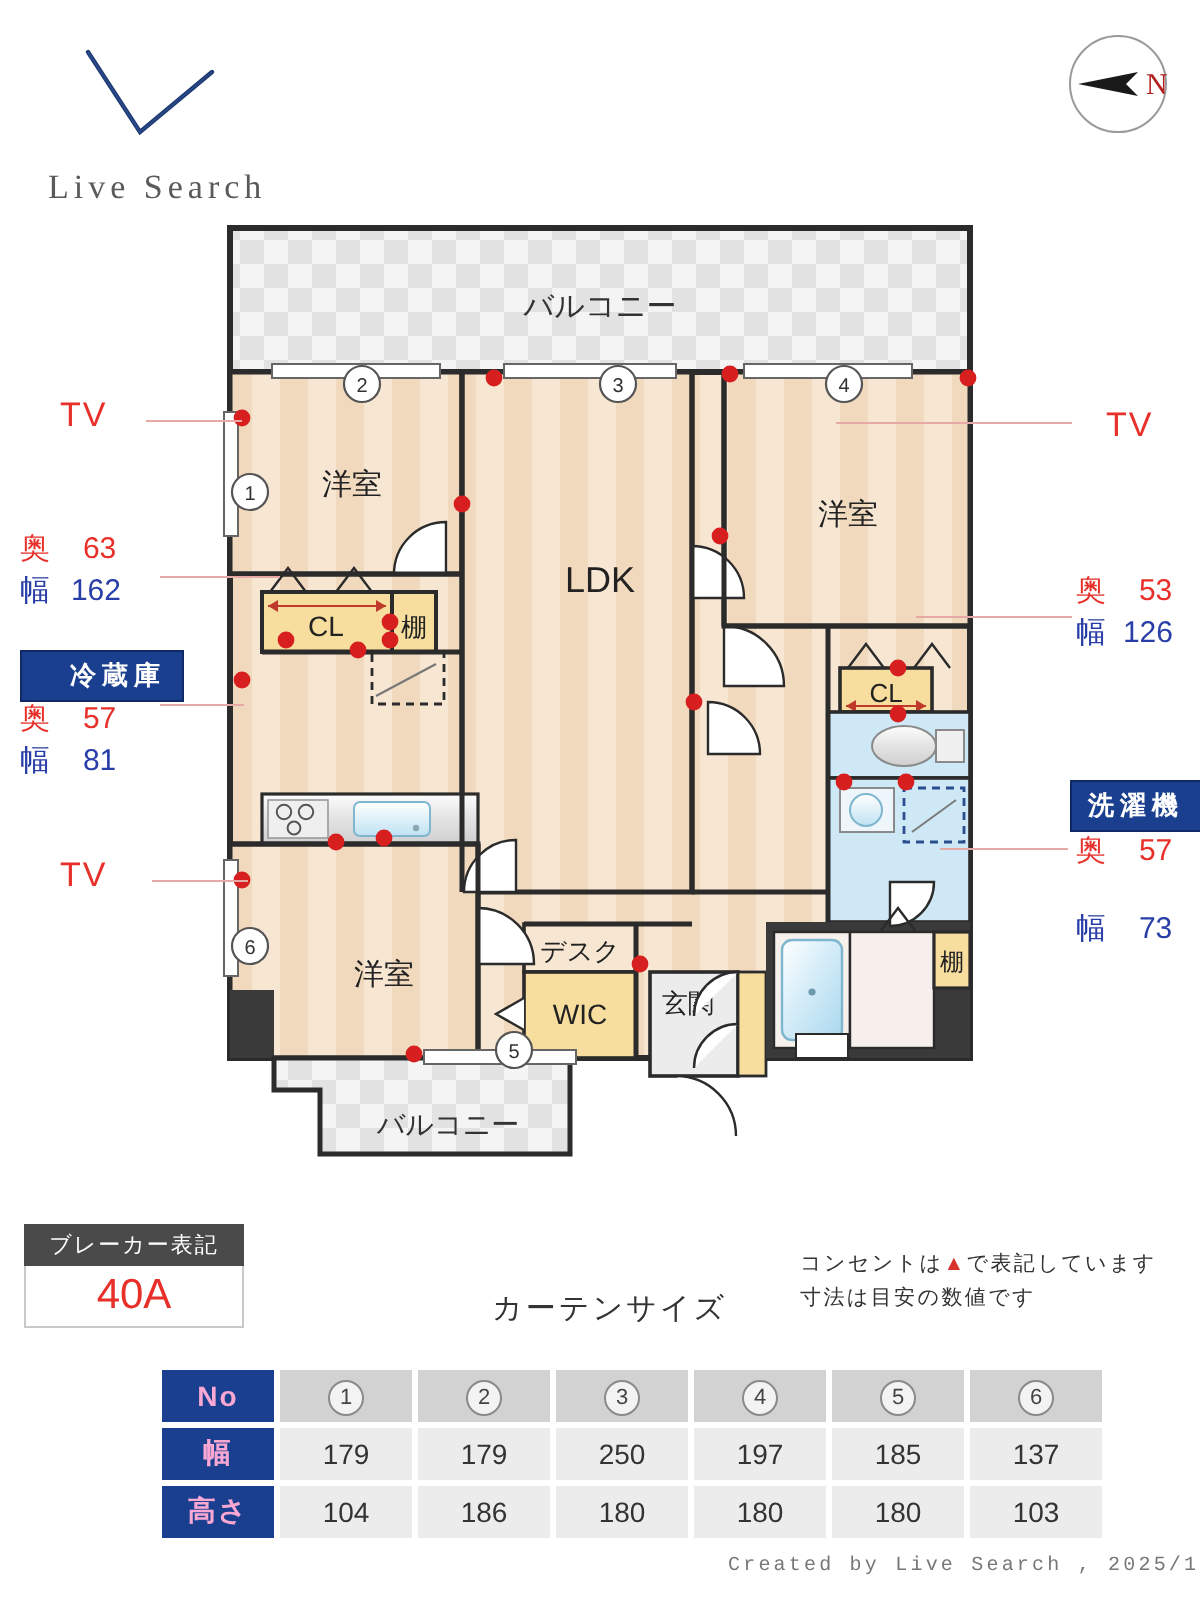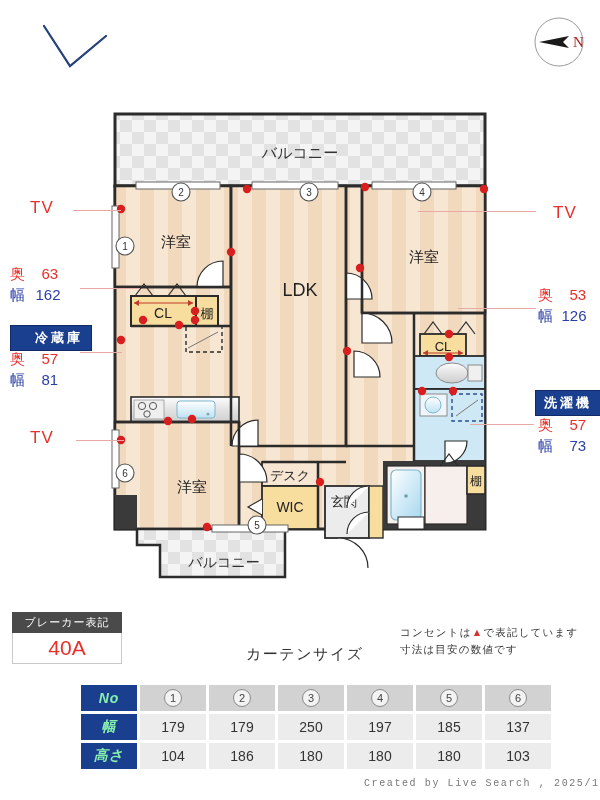--- a/index.html
+++ b/index.html
@@ -60,22 +60,22 @@
   }
   #note .tri { color:#d8302a; }
 
   
   #curtain-title {
     position:absolute; left:246px; top:645px;
     font-size:15px; color:#333; letter-spacing:1.5px;
   }
   #curtain { position:absolute; left:78px; top:682px; border-collapse:separate; border-spacing:3px; }
   #curtain th {
-    background:#1b3f8f; color:#86efac; font-size:14px; font-weight:bold;
-    width:56px; height:26px; text-align:center; letter-spacing:1px;font-style:italic;
+    background:#1b3f8f; color:#f9a8d4; font-size:14px; font-weight:bold;
+    width:56px; height:26px; text-align:center; letter-spacing:1px;
   }
   #curtain td {
     background:#ececec; color:#333; font-size:14px;
     width:66px; height:26px; text-align:center;
   }
   #curtain tr.hdr td { background:#d2d2d2; }
   #curtain .circ {
     display:inline-block; width:18px; height:18px; line-height:17px;
     border:1px solid #8a8a8a; border-radius:50%; background:#f3f3f3;
     font-size:11px; color:#444;
@@ -89,20 +89,21 @@
   }
 </style>
 </head>
 <body>
 
 <div id="logo">
   <svg class="mark" viewBox="0 0 70 48">
     <path d="M4 4 L30 44 L66 14" fill="none" stroke="#1f3b72" stroke-width="2.2" stroke-linecap="round"></path>
     <path d="M4 4 L30 44 L66 14" fill="none" stroke="#2a4a8c" stroke-width="0.8"></path>
   </svg>
+  <div class="word">Live Search</div>
 </div>
 
 <div id="compass">
   <svg viewBox="0 0 52 52" width="52" height="52">
     <circle cx="26" cy="26" r="24" fill="#ffffff" stroke="#9a9a9a" stroke-width="1"></circle>
     <path d="M6 26 L36 20 L30 26 L36 32 Z" fill="#1a1a1a"></path>
     <text x="40" y="31" font-family="Liberation Serif, serif" font-size="15" fill="#b32020">N</text>
   </svg>
 </div>
 
@@ -377,21 +378,21 @@
   <div><span class="dim-oku">奥</span>
        <span class="dim-num-r" style="margin-left:12px;">53</span></div>
   <div style="margin-top:2px;"><span class="dim-haba">幅</span>
        <span class="dim-num" style="margin-left:4px;">126</span></div>
 </div>
 
 <div class="anno tag" style="left:535px; top:390px;">洗濯機</div>
 <div class="anno" style="left:538px; top:416px;">
   <div><span class="dim-oku">奥</span>
        <span class="dim-num-r" style="margin-left:12px;">57</span></div>
-  <div style="margin-top:2px;"><span class="dim-haba">幅</span>
+  <div style="margin-top:20px;"><span class="dim-haba">幅</span>
        <span class="dim-num" style="margin-left:12px;">73</span></div>
 </div>
 
 <div id="breaker">
   <div class="hd">ブレーカー表記</div>
   <div class="bd">40A</div>
 </div>
 
 <div id="note">
   <div>

